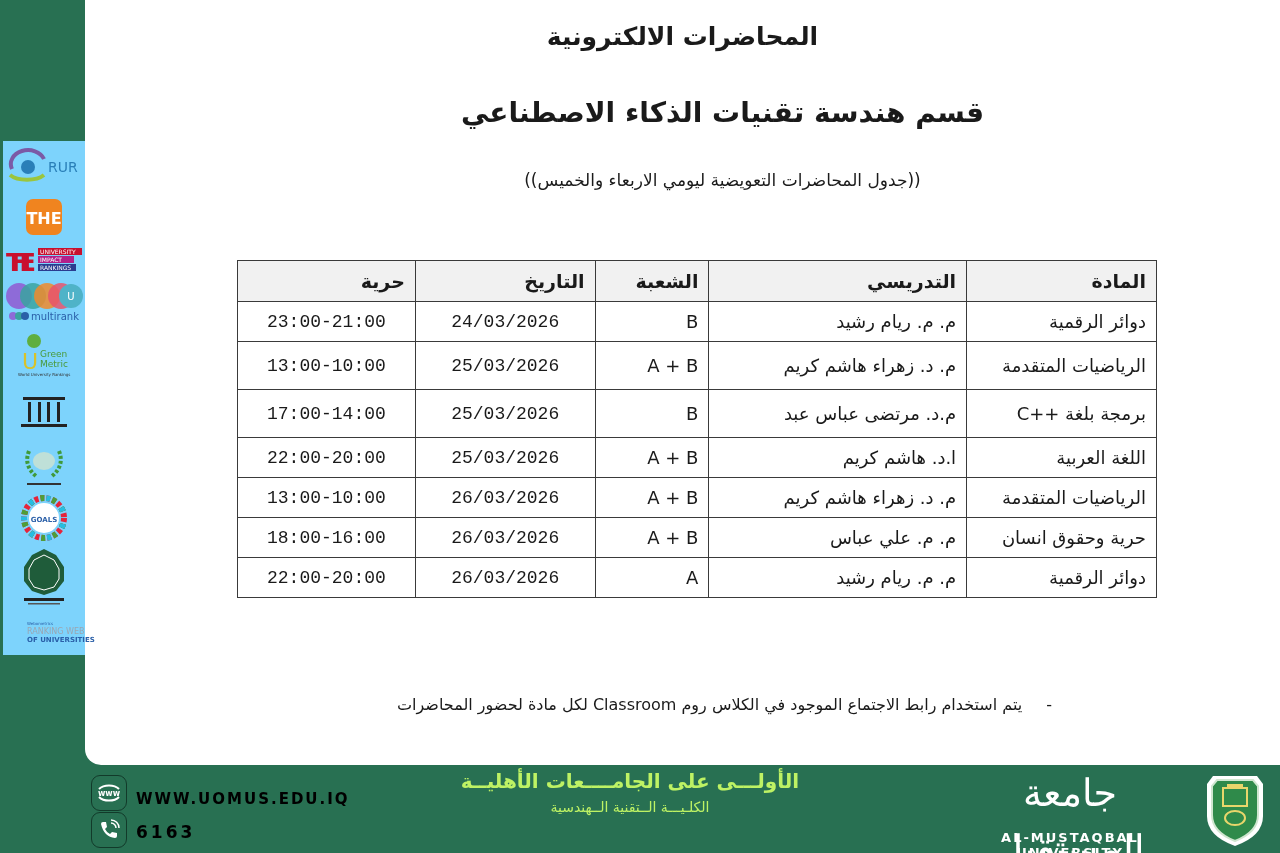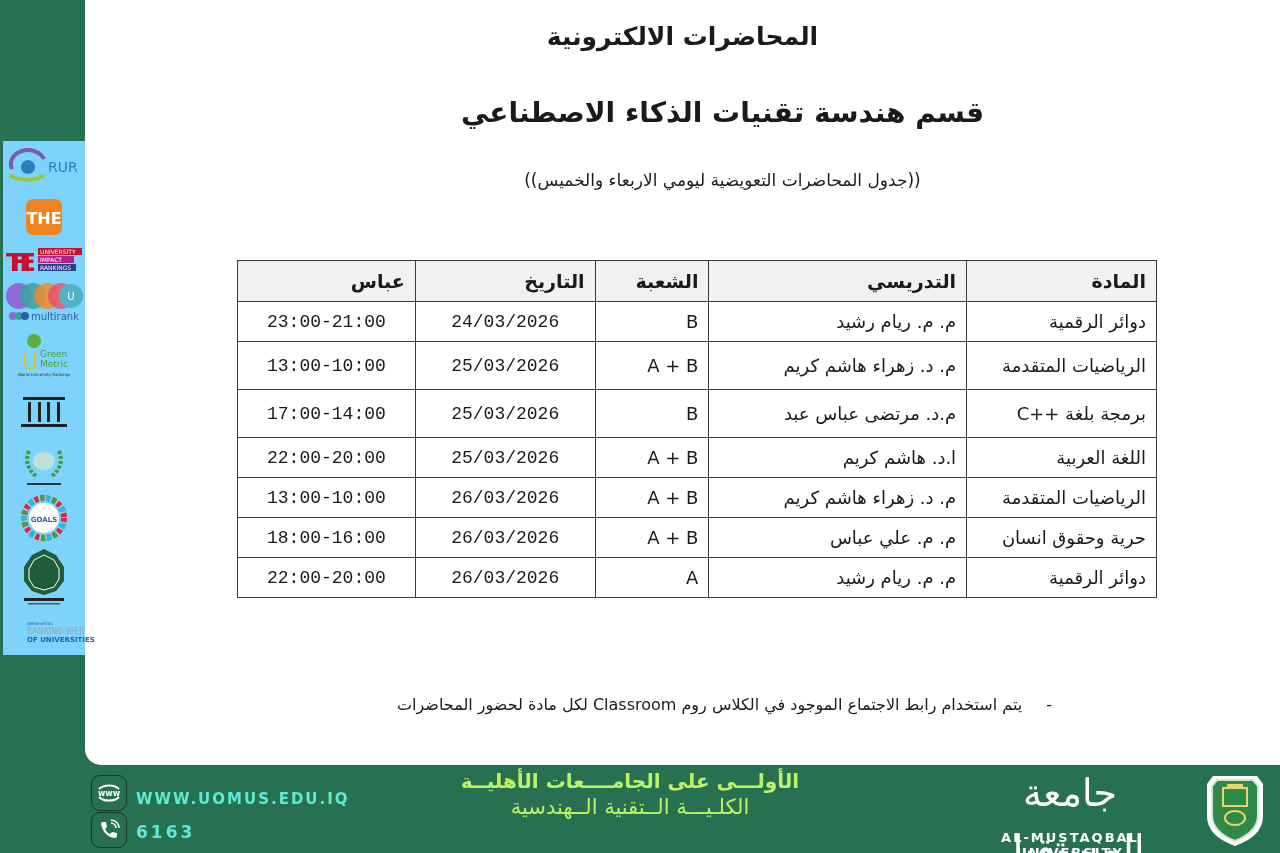--- a/index.html
+++ b/index.html
@@ -74,30 +74,30 @@
       display: flex; gap: 24px; align-items: center;
     }
     .footer-icon {
       position: absolute; left: 91px; width: 36px; height: 36px;
       border: 1.5px solid #123a2a; border-radius: 9px;
       display: flex; align-items: center; justify-content: center;
       color: #fff; font-size: 10px; font-weight: bold;
     }
     .footer-text-en {
       position: absolute; left: 136px;
-      color: #5eead4; font-weight: bold; font-family: "DejaVu Sans", sans-serif;
+      color: #000000; font-weight: bold; font-family: "DejaVu Sans", sans-serif;
       letter-spacing: 2px;
     }
     .footer-center {
       position: absolute; left: 430px; width: 400px; top: 768px;
       text-align: center; color: #bef264; direction: rtl;
     }
     .footer-center div { line-height: 26px; }
     .footer-center .l1 { font-size: 20px; font-weight: bold; letter-spacing: 1px; }
-    .footer-center .l2 { font-size: 21px; letter-spacing: 3px; }
+    .footer-center .l2 { font-size: 14px; letter-spacing: 3px; }
     .footer-center .l3 { font-size: 17px; letter-spacing: 1px; }
     .uni-ar {
       position: absolute; left: 945px; top: 765px; width: 250px;
       text-align: center; color: #fff; font-family: "DejaVu Serif", serif;
       font-size: 38px; direction: rtl; line-height: 56px;
     }
     .uni-en {
       position: absolute; left: 945px; top: 830px; width: 250px;
       text-align: center; color: #fff; font-weight: bold; font-size: 13px;
       letter-spacing: 2px;
@@ -208,21 +208,21 @@
 <div class="title-dept">قسم هندسة تقنيات الذكاء الاصطناعي</div>
 <div class="title-sub">((جدول المحاضرات التعويضية ليومي الاربعاء والخميس))</div>
 
 <table class="schedule">
   <thead>
     <tr>
       <th class="col-subject">المادة</th>
       <th class="col-teacher">التدريسي</th>
       <th class="col-section sec">الشعبة</th>
       <th class="col-date">التاريخ</th>
-      <th class="col-time">عباس</th>
+      <th class="col-time">حرية</th>
     </tr>
   </thead>
   <tbody>
     <tr>
       <td>دوائر الرقمية</td>
       <td>م. م. ريام رشيد</td>
       <td class="sec">B</td>
       <td class="ltr">24/03/2026</td>
       <td class="ltr">23:00-21:00</td>
     </tr>

